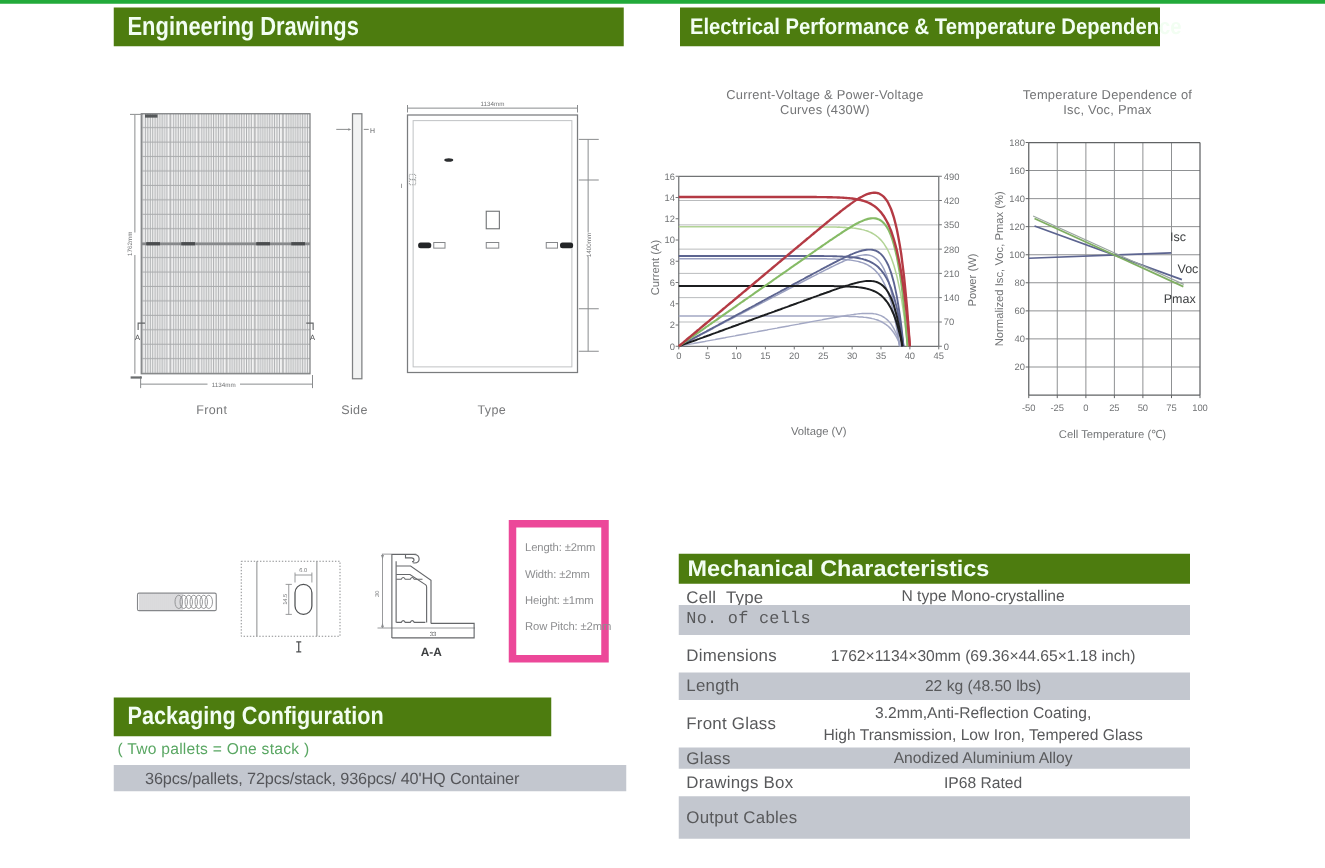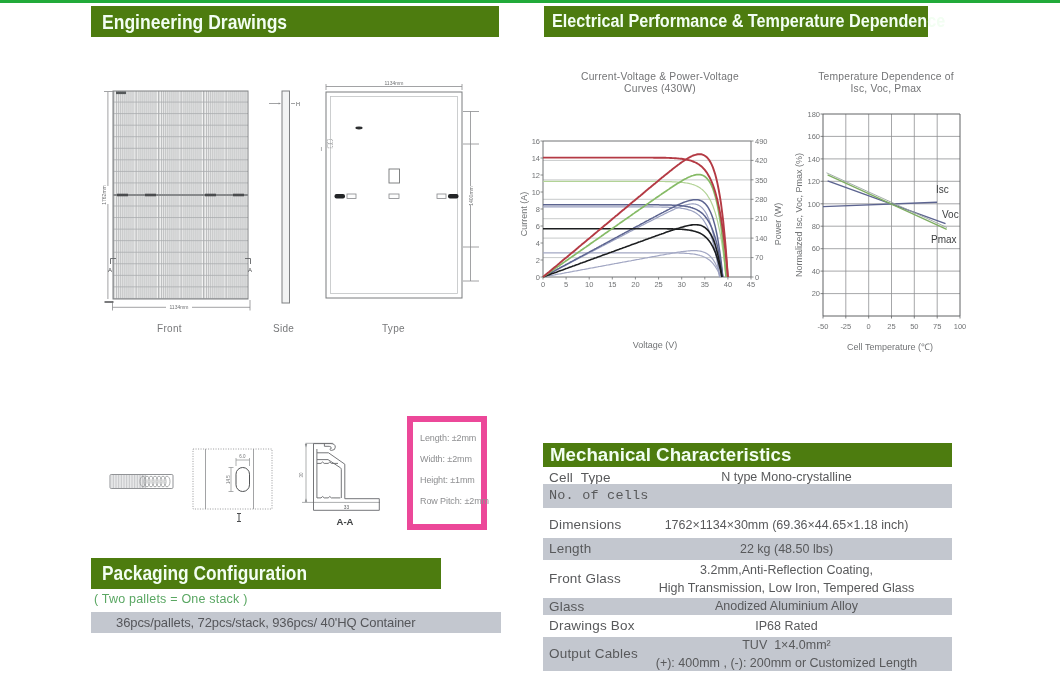--- a/index.html
+++ b/index.html
@@ -71,21 +71,20 @@
 <div class="abs trow gray" style="top:598px;height:16.5px;">
   <div class="tlabel">Glass</div>
     <div class="tval">Anodized Aluminium Alloy</div>
 </div>
 <div class="abs trow" style="top:614.5px;height:22.5px;">
   <div class="tlabel">Drawings Box</div>
     <div class="tval">IP68 Rated</div>
 </div>
 <div class="abs trow gray" style="top:637px;height:33.5px;">
   <div class="tlabel">Output Cables</div>
-    <div class="tval">TUV&nbsp; 1×4.0mm²<br>(+): 400mm , (-): 200mm or Customized Length</div>
 </div>
 
 <div id="ptxt" class="abs">( Two pallets = One stack )</div>
 <div id="pgray" class="abs gray">36pcs/pallets, 72pcs/stack, 936pcs/ 40'HQ Container</div>
 
 <div class="abs" style="left:407px;top:416px;width:80px;height:114px;border:6px solid #ec4899;box-sizing:border-box;">
   <div style="position:absolute;left:7px;top:6px;font-size:9px;color:#8d8e90;line-height:21px;letter-spacing:-0.1px;white-space:nowrap;">
     Length: ±2mm<br>Width: ±2mm<br>Height: ±1mm<br>Row Pitch: ±2mm
   </div>
 </div>

